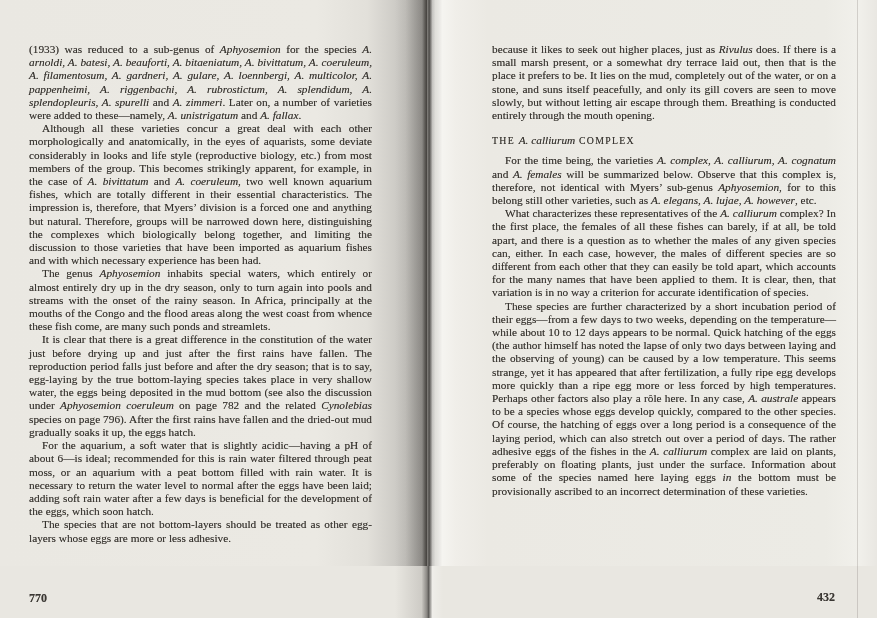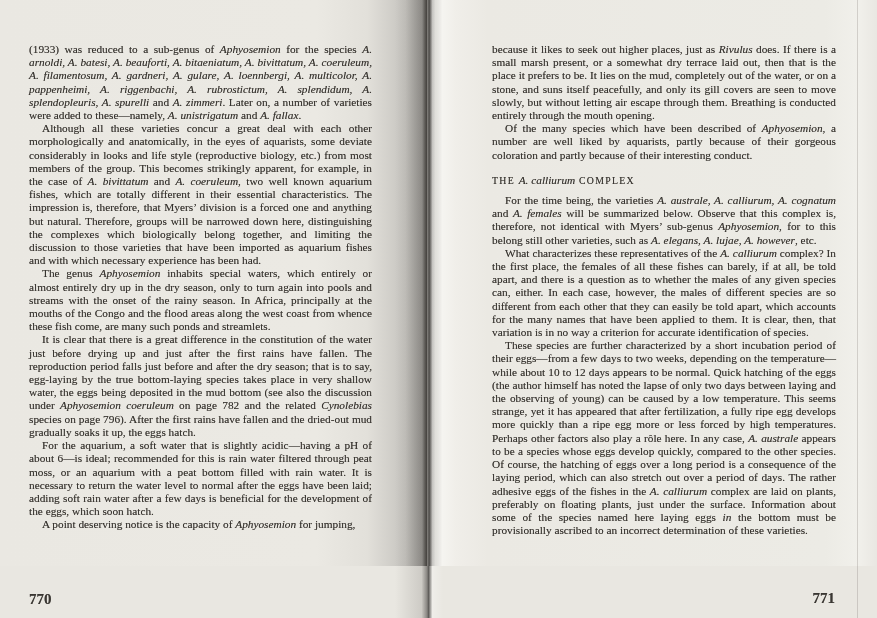--- a/index.html
+++ b/index.html
@@ -44,51 +44,50 @@
 
   h2.heading {
     margin:12px 0 7px 0; padding:0;
     font-size:11.3px; font-weight:normal; color:#36332f;
     text-align:left;
   }
   .smallcaps { font-size:9.8px; letter-spacing:1.3px; }
 
   .page-num {
     position:absolute;
-    font-size:15px; font-weight:bold; color:#3a3733;
+    font-size:12px; font-weight:bold; color:#3a3733;
     text-shadow:0 0 0.4px rgba(60,54,48,0.5);
   }
   .num-left  { left:29px;  top:591px; }
   .num-right { right:44px; top:590px; }
 </style>
 </head>
 <body>
 
 <div class="scan">
 
   <div class="page page-left">
     <div class="text-col col-left">
         <p class="para">(1933) was reduced to a sub-genus of <i>Aphyosemion</i> for the species <i>A. arnoldi, A. batesi, A. beauforti, A. bitaeniatum, A. bivittatum, A. coeruleum, A. filamentosum, A. gardneri, A. gulare, A. loennbergi, A. multicolor, A. pappenheimi, A. riggenbachi, A. rubrostictum, A. splendidum, A. splendopleuris, A. spurelli</i> and <i>A. zimmeri</i>. Later on, a number of varieties were added to these—namely, <i>A. unistrigatum</i> and <i>A. fallax</i>.</p>
         <p class="para indent">Although all these varieties concur a great deal with each other morphologically and anatomically, in the eyes of aquarists, some deviate considerably in looks and life style (reproductive biology, etc.) from most members of the group. This becomes strikingly apparent, for example, in the case of <i>A. bivittatum</i> and <i>A. coeruleum</i>, two well known aquarium fishes, which are totally different in their essential characteristics. The impression is, therefore, that Myers’ division is a forced one and anything but natural. Therefore, groups will be narrowed down here, distinguishing the complexes which biologically belong together, and limiting the discussion to those varieties that have been imported as aquarium fishes and with which necessary experience has been had.</p>
         <p class="para indent">The genus <i>Aphyosemion</i> inhabits special waters, which entirely or almost entirely dry up in the dry season, only to turn again into pools and streams with the onset of the rainy season. In Africa, principally at the mouths of the Congo and the flood areas along the west coast from whence these fish come, are many such ponds and streamlets.</p>
         <p class="para indent">It is clear that there is a great difference in the constitution of the water just before drying up and just after the first rains have fallen. The reproduction period falls just before and after the dry season; that is to say, egg-laying by the true bottom-laying species takes place in very shallow water, the eggs being deposited in the mud bottom (see also the discussion under <i>Aphyosemion coeruleum</i> on page 782 and the related <i>Cynolebias</i> species on page 796). After the first rains have fallen and the dried-out mud gradually soaks it up, the eggs hatch.</p>
         <p class="para indent">For the aquarium, a soft water that is slightly acidic—having a pH of about 6—is ideal; recommended for this is rain water filtered through peat moss, or an aquarium with a peat bottom filled with rain water. It is necessary to return the water level to normal after the eggs have been laid; adding soft rain water after a few days is beneficial for the development of the eggs, which soon hatch.</p>
-        <p class="para indent">A point deserving notice is the capacity of <i>Aphyosemion</i> for jumping,</p>
+        <p class="para indent">The species that are not bottom-layers should be treated as other egg-layers whose eggs are more or less adhesive.</p>
       </div>
     <div class="page-num num-left">770</div>
   </div>
 
   <div class="page page-right">
     <div class="text-col col-right">
         <p class="para">because it likes to seek out higher places, just as <i>Rivulus</i> does. If there is a small marsh present, or a somewhat dry terrace laid out, then that is the place it prefers to be. It lies on the mud, completely out of the water, or on a stone, and suns itself peacefully, and only its gill covers are seen to move slowly, but without letting air escape through them. Breathing is conducted entirely through the mouth opening.</p>
-        <p class="para indent">Of the many species which have been described of <i>Aphyosemion</i>, a number are well liked by aquarists, partly because of their gorgeous coloration and partly because of their interesting conduct.</p>
         <h2 class="heading"><span class="smallcaps">THE </span><i>A. calliurum</i><span class="smallcaps"> COMPLEX</span></h2>
-        <p class="para indent">For the time being, the varieties <i>A. australe, A. calliurum, A. cognatum</i> and <i>A. females</i> will be summarized below. Observe that this complex is, therefore, not identical with Myers’ sub-genus <i>Aphyosemion</i>, for to this belong still other varieties, such as <i>A. elegans, A. lujae, A. however</i>, etc.</p>
+        <p class="para indent">For the time being, the varieties <i>A. complex, A. calliurum, A. cognatum</i> and <i>A. females</i> will be summarized below. Observe that this complex is, therefore, not identical with Myers’ sub-genus <i>Aphyosemion</i>, for to this belong still other varieties, such as <i>A. elegans, A. lujae, A. however</i>, etc.</p>
         <p class="para indent">What characterizes these representatives of the <i>A. calliurum</i> complex? In the first place, the females of all these fishes can barely, if at all, be told apart, and there is a question as to whether the males of any given species can, either. In each case, however, the males of different species are so different from each other that they can easily be told apart, which accounts for the many names that have been applied to them. It is clear, then, that variation is in no way a criterion for accurate identification of species.</p>
         <p class="para indent">These species are further characterized by a short incubation period of their eggs—from a few days to two weeks, depending on the temperature—while about 10 to 12 days appears to be normal. Quick hatching of the eggs (the author himself has noted the lapse of only two days between laying and the observing of young) can be caused by a low temperature. This seems strange, yet it has appeared that after fertilization, a fully ripe egg develops more quickly than a ripe egg more or less forced by high temperatures. Perhaps other factors also play a rôle here. In any case, <i>A. australe</i> appears to be a species whose eggs develop quickly, compared to the other species. Of course, the hatching of eggs over a long period is a consequence of the laying period, which can also stretch out over a period of days. The rather adhesive eggs of the fishes in the <i>A. calliurum</i> complex are laid on plants, preferably on floating plants, just under the surface. Information about some of the species named here laying eggs <i>in</i> the bottom must be provisionally ascribed to an incorrect determination of these varieties.</p>
       </div>
-    <div class="page-num num-right">771</div>
+    <div class="page-num num-right">432</div>
   </div>
 
   <div class="gutter"></div>
   <div class="edge-line"></div>
 
 </div>
 
 </body></html>

